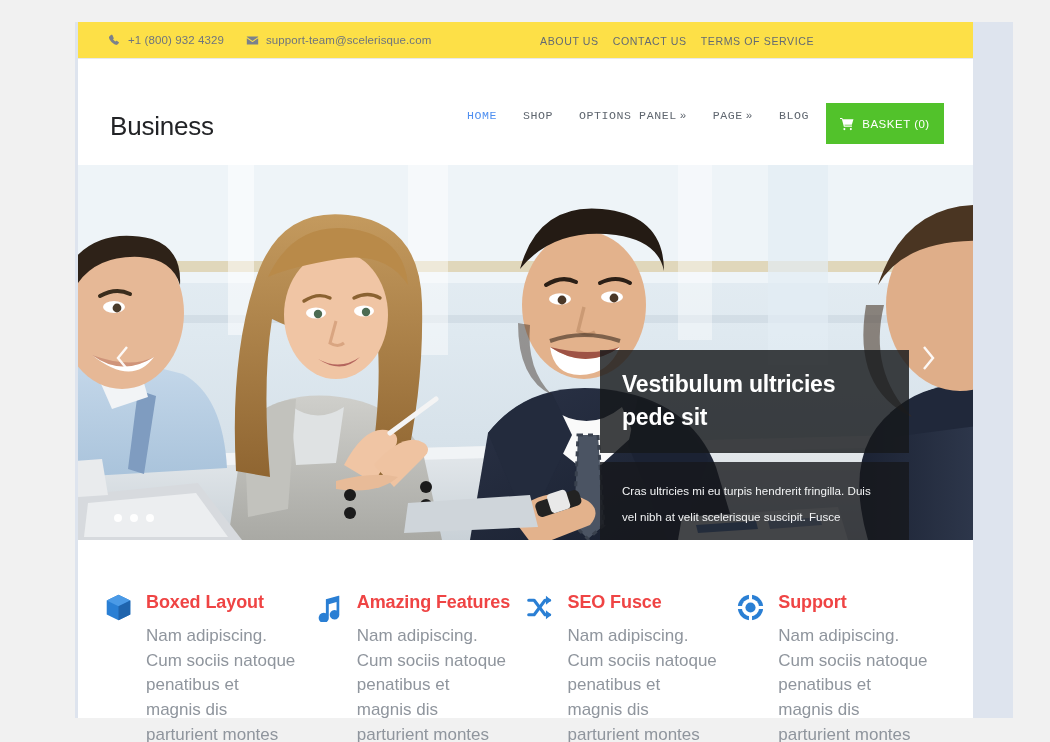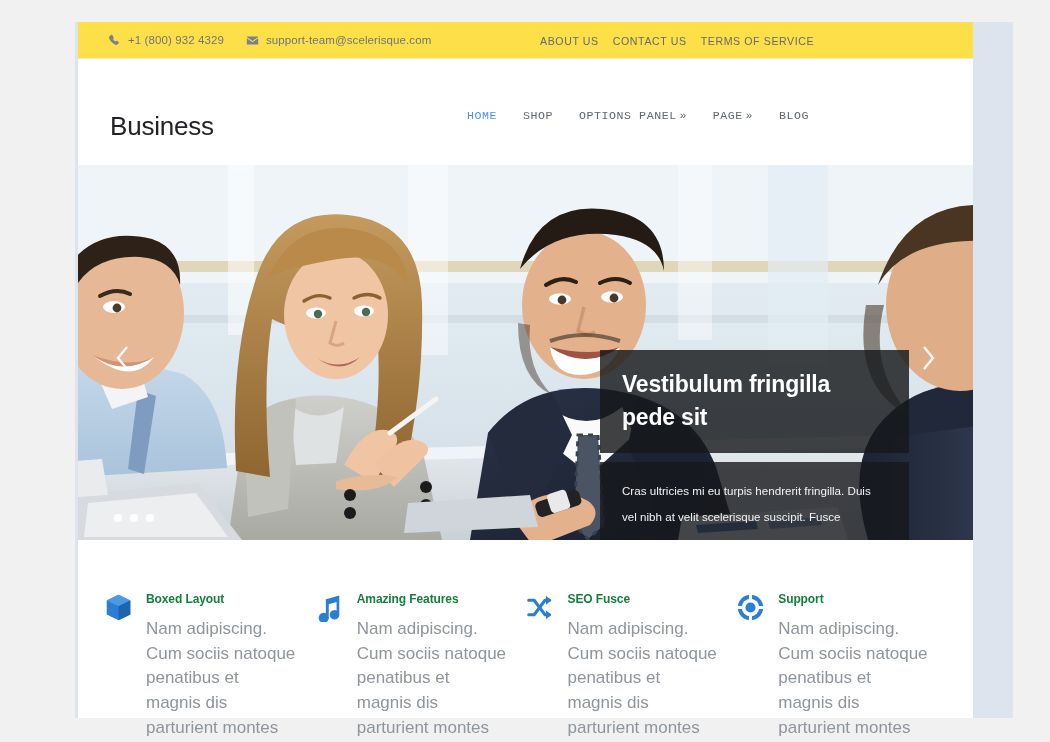--- a/index.html
+++ b/index.html
@@ -210,23 +210,23 @@
     width: 895px; height: 178px;
     background: #ffffff;
     display: flex;
     padding: 52px 26px 0 26px;
   }
   .feature { width: 223px; display: flex; gap: 13px; padding-right: 12px; }
   .feat-icon { width: 29px; height: 29px; flex: 0 0 29px; color: #2a7fd4; margin-top: 1px; }
   .feat-icon svg { width: 100%; height: 100%; }
   .feat-body { flex: 1; }
   .feat-title {
-    font-size: 12px;
+    font-size: 18px;
     font-weight: 700;
-    color: #15803d;
+    color: #ef4444;
     margin-bottom: 11px;
     letter-spacing: -.1px;
   }
   .feat-desc {
     font-size: 17px;
     color: #8f959d;
     line-height: 1.45;
     max-width: 150px;
   }
 </style>
@@ -269,20 +269,28 @@
     <div id="logo">Business</div>
 
     <nav id="mainnav">
       <a href="#" class="active"><span>HOME</span></a>
       <a href="#"><span>SHOP</span></a>
       <a href="#"><span>OPTIONS PANEL</span><span class="caret">»</span></a>
       <a href="#"><span>PAGE</span><span class="caret">»</span></a>
       <a href="#"><span>BLOG</span></a>
     </nav>
 
+    <button id="basket-button">
+      <span class="cart-ico">
+        <svg viewBox="0 0 16 16">
+            <path d="M0 1h2.6l.45 1.7H15.4l-1.9 6.1H5.1l.25 1h8.3v1.2H4.45L2.1 2.2H0zm5 11.6a1.2 1.2 0 1 1 0 2.4 1.2 1.2 0 0 1 0-2.4zm7.4 0a1.2 1.2 0 1 1 0 2.4 1.2 1.2 0 0 1 0-2.4z"></path>
+          </svg>
+      </span>
+      <span>BASKET (0)</span>
+    </button>
   </div>
 
   <div id="slider">
 
     <div id="slide-photo">
       <svg viewBox="0 0 895 375" preserveAspectRatio="xMidYMid slice" style="width:100%;height:100%;display:block">
         <defs>
           <linearGradient id="bgWall" x1="0" y1="0" x2="0" y2="1">
             <stop offset="0%" stop-color="#e9f0f5"></stop>
             <stop offset="45%" stop-color="#dfe9f0"></stop>
@@ -427,21 +435,21 @@
         </svg>
     </div>
 
     <div id="slide-dots">
       <i></i>
       <i></i>
       <i></i>
     </div>
 
     <div id="caption-title">
-      <h2>Vestibulum fringilla pede sit</h2>
+      <h2>Vestibulum ultricies pede sit</h2>
     </div>
     <div id="caption-text">
       <p>Cras ultricies mi eu turpis hendrerit fringilla. Duis vel nibh at velit scelerisque suscipit. Fusce fermentum odio nec arcu. Cras ultricies mi eu turpis.</p>
     </div>
   </div>
 
   <div id="features">
 
     <div class="feature">
       <span class="feat-icon">

